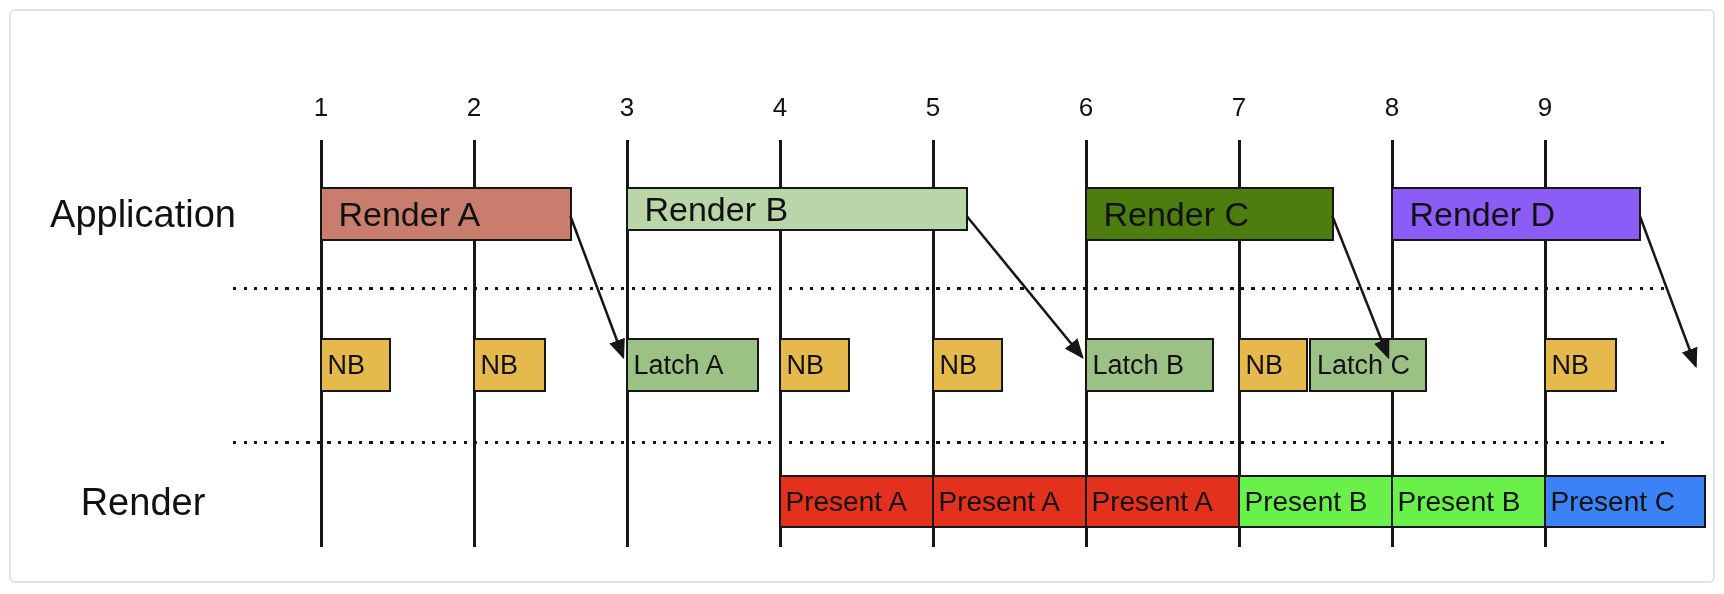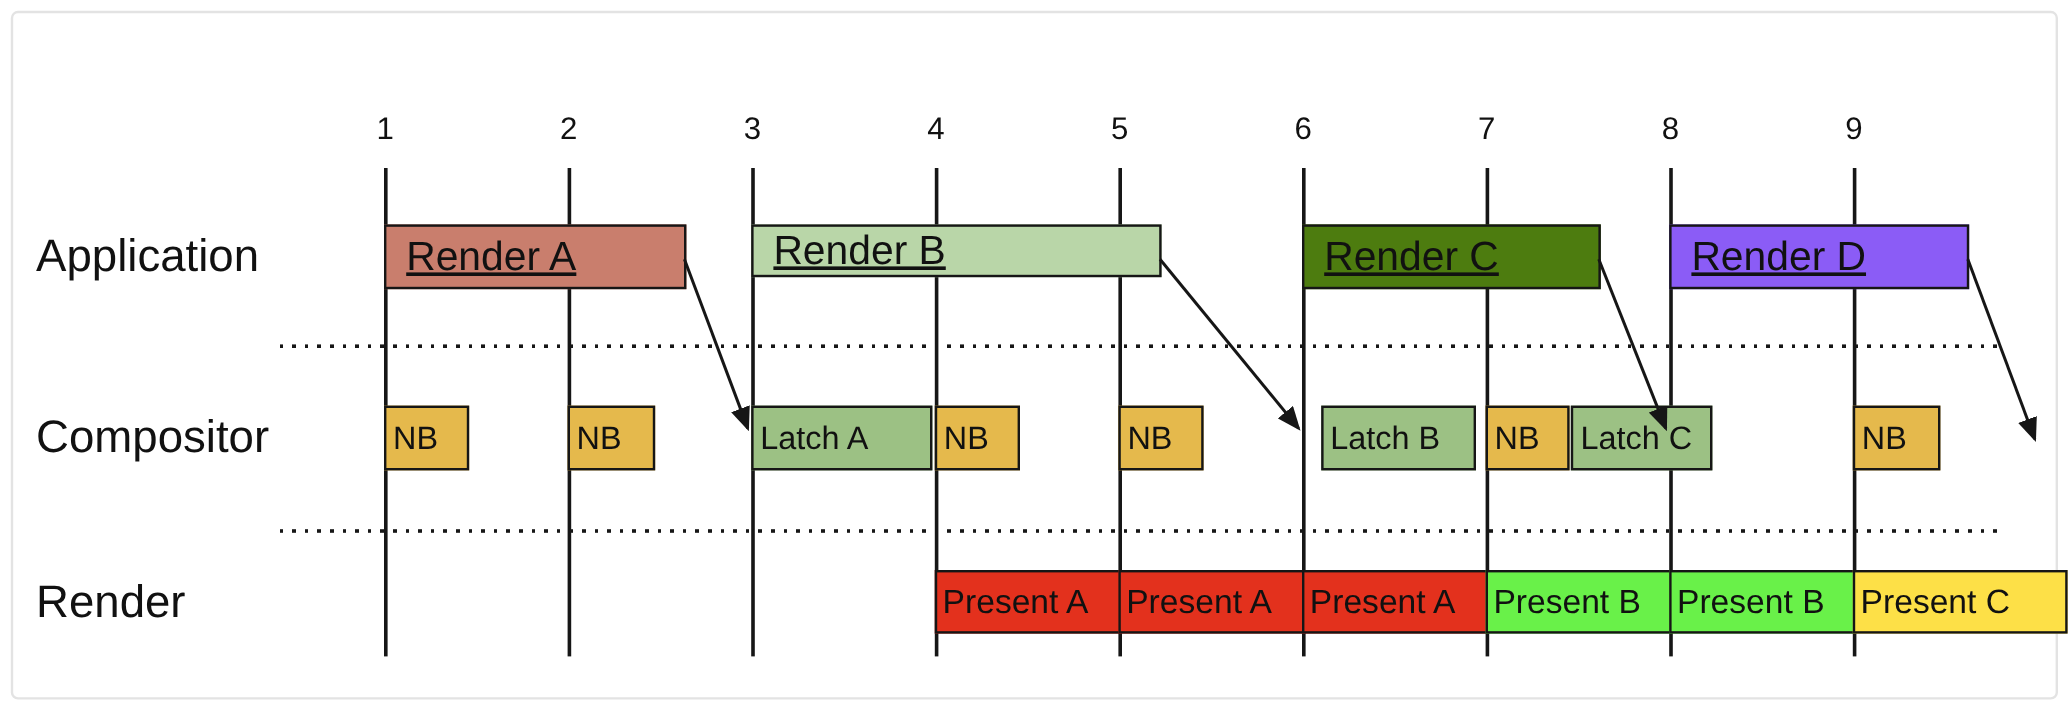--- a/index.html
+++ b/index.html
@@ -32,35 +32,35 @@
     background:#161616;
   }
   .dotted-sep{
     position:absolute;
     height:3px;
     background:repeating-linear-gradient(90deg,#161616 0 3px,transparent 3px 10.5px);
   }
   .row-label{
     position:absolute;
     left:30px;width:226px;
-    text-align:left;
+    text-align:center;
     font-size:38px;line-height:44px;
     transform:translateY(-50%);
     white-space:nowrap;
   }
   .block{
     position:absolute;
     box-sizing:border-box;
     border:2.5px solid #161616;
     display:flex;
     align-items:center;
     white-space:nowrap;
     overflow:hidden;
   }
-  .block.app{font-size:34px;padding-left:17px;text-decoration:underline;}
+  .block.app{font-size:34px;padding-left:17px;}
   .block.comp{font-size:27px;padding-left:6px;}
   .block.disp{font-size:28px;padding-left:5px;}
   #arrow-svg{
     position:absolute;left:0;top:0;width:1724px;height:594px;
     pointer-events:none;
   }
 </style>
 </head>
 <body>
 
@@ -85,47 +85,46 @@
       <div class="tick-label" style="left: 1392px;">8</div>
       <div class="vsync-line" style="left: 1390.5px;"></div>
       <div class="tick-label" style="left: 1545px;">9</div>
       <div class="vsync-line" style="left: 1543.5px;"></div>
     </div>
 
   <div class="dotted-sep" style="left:233px;top:287px;width:1435px;"></div>
   <div class="dotted-sep" style="left:233px;top:441px;width:1435px;"></div>
 
   <div class="row-label" style="top:214px">Application</div>
-  <div class="row-label" style="top:365px">Compositor</div>
   <div class="row-label" style="top:502px">Render</div>
 
   <div id="row-application">
       <div class="block app" style="left: 319.5px; width: 252.39px; top: 187px; height: 54px; background: rgb(201, 126, 109);">Render A</div>
       <div class="block app" style="left: 625.5px; width: 342.66px; top: 187px; height: 44px; background: rgb(185, 214, 168);">Render B</div>
       <div class="block app" style="left: 1084.5px; width: 249.33px; top: 187px; height: 54px; background: #4d7c0f;">Render C</div>
       <div class="block app" style="left: 1390.5px; width: 250.86px; top: 187px; height: 54px; background: #8b5cf6;">Render D</div>
     </div>
   <div id="row-compositor">
       <div class="block comp" style="left: 319.5px; width: 71.85px; top: 338px; height: 54px; background: rgb(229, 185, 76);">NB</div>
       <div class="block comp" style="left: 472.5px; width: 73.38px; top: 338px; height: 54px; background: rgb(229, 185, 76);">NB</div>
-      <div class="block comp" style="left: 625.5px; width: 151px; top: 338px; height: 54px; background: rgb(156, 193, 132);">Latch A</div>
+      <div class="block comp" style="left: 625.5px; width: 133px; top: 338px; height: 54px; background: rgb(156, 193, 132);">Latch A</div>
       <div class="block comp" style="left: 778.5px; width: 71.85px; top: 338px; height: 54px; background: rgb(229, 185, 76);">NB</div>
       <div class="block comp" style="left: 931.5px; width: 71.85px; top: 338px; height: 54px; background: rgb(229, 185, 76);">NB</div>
-      <div class="block comp" style="left: 1084.5px; width: 129.99px; top: 338px; height: 54px; background: rgb(156, 193, 132); margin-left: 16px;">Latch B</div>
+      <div class="block comp" style="left: 1084.5px; width: 129.99px; top: 338px; height: 54px; background: rgb(156, 193, 132);">Latch B</div>
       <div class="block comp" style="left: 1237.5px; width: 70.32px; top: 338px; height: 54px; background: rgb(229, 185, 76);">NB</div>
       <div class="block comp" style="left: 1309px; width: 117.75px; top: 338px; height: 54px; background: rgb(156, 193, 132);">Latch C</div>
       <div class="block comp" style="left: 1543.5px; width: 73.38px; top: 338px; height: 54px; background: rgb(229, 185, 76);">NB</div>
     </div>
   <div id="row-display">
       <div class="block disp" style="left: 778.5px; width: 156px; top: 475px; height: 53px; background: rgb(227, 49, 29);">Present A</div>
       <div class="block disp" style="left: 931.5px; width: 156px; top: 475px; height: 53px; background: rgb(227, 49, 29);">Present A</div>
       <div class="block disp" style="left: 1084.5px; width: 156px; top: 475px; height: 53px; background: rgb(227, 49, 29);">Present A</div>
       <div class="block disp" style="left: 1237.5px; width: 156px; top: 475px; height: 53px; background: rgb(105, 241, 73);">Present B</div>
       <div class="block disp" style="left: 1390.5px; width: 156px; top: 475px; height: 53px; background: rgb(105, 241, 73);">Present B</div>
-      <div class="block disp" style="left: 1543.5px; width: 179px; top: 475px; height: 53px; background: #fde047;">Present C</div>
+      <div class="block disp" style="left: 1543.5px; width: 162px; top: 475px; height: 53px; background: #3b82f6;">Present C</div>
     </div>
 
   <svg id="arrow-svg" viewBox="0 0 1724 594" xmlns="http://www.w3.org/2000/svg">
     <defs>
       <marker id="ah" markerWidth="8" markerHeight="6.6" refX="7" refY="3.3" orient="auto" markerUnits="strokeWidth">
         <path d="M0,0 L8,3.3 L0,6.6 Z" fill="#161616"></path>
       </marker>
     </defs>
   <line x1="570.39" y1="216" x2="623.175" y2="357" stroke="#161616" stroke-width="2.5" marker-end="url(#ah)"></line>
       <line x1="966.66" y1="216" x2="1082.175" y2="357" stroke="#161616" stroke-width="2.5" marker-end="url(#ah)"></line>

